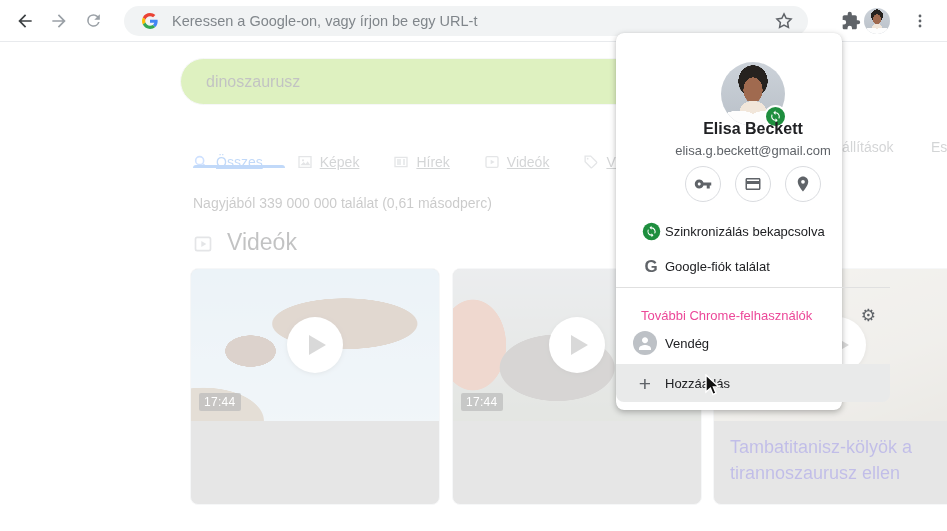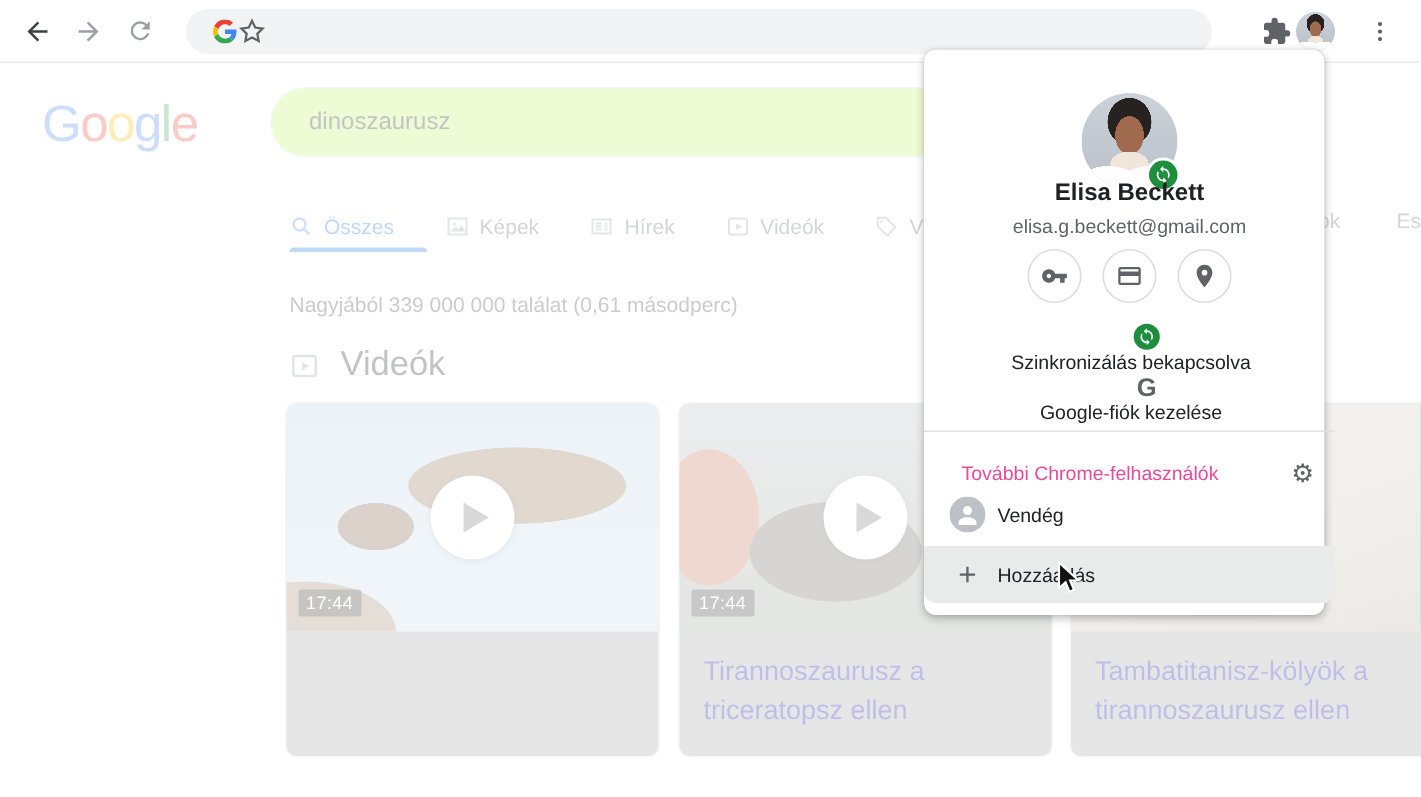--- a/index.html
+++ b/index.html
@@ -29,24 +29,24 @@
       radial-gradient(ellipse 20% 13% at 50% 74%, #f1e6da 0 99%, transparent 100%),
       radial-gradient(ellipse 15% 20% at 50% 44%, #a06a4f 0 99%, transparent 100%),
       radial-gradient(ellipse 23% 25% at 50% 30%, #26221f 0 99%, transparent 100%),
       linear-gradient(#ccd2d9, #b9c0c8);
   }
 
   
   .content { position:absolute; inset:0; z-index:1; }
   .glogo { position:absolute; left:28px; top:64px; font-size:34px; letter-spacing:-1px; font-weight:500; }
   .searchbox { position:absolute; left:180px; top:58px; width:512px; height:47px; border:1px solid #dfe1e5;
-               border-radius:24px; background:#bef264; display:flex; align-items:center; padding:0 25px;
+               border-radius:24px; background:#84cc16; display:flex; align-items:center; padding:0 25px;
                font-size:16px; color:#202124; }
   .tabsrow { position:absolute; left:193px; top:132px; height:38px; display:flex; gap:34px; }
-  .tab { display:flex; align-items:center; gap:7px; font-size:14px; color:#5f6368; white-space:nowrap; }
+  .tab { display:flex; align-items:flex-end; gap:7px; font-size:14px; color:#5f6368; white-space:nowrap;text-decoration:underline; }
   .tab.active { color:#1a73e8; }
   .tab .ticon { width:16px; height:16px; display:inline-flex; }
   .tab-underline { position:absolute; left:193px; top:165px; width:92px; height:3px;
                    background:#1a73e8; border-radius:3px 3px 0 0; }
   .tab-right { position:absolute; top:139px; font-size:14px; color:#5f6368; white-space:nowrap; }
   .stats { position:absolute; left:193px; top:195px; font-size:14px; color:#404040; }
   .vh-icon { position:absolute; left:193px; top:234px; width:20px; height:20px; }
   .vh-title { position:absolute; left:227px; top:229px; font-size:23px; color:#202124; }
 
   .card { position:absolute; top:268px; width:250px; height:237px; border:1px solid #dfe1e5;
@@ -72,33 +72,33 @@
   .ts { position:absolute; left:8px; bottom:10px; background:rgba(0,0,0,.68); color:#fff;
         font-size:12px; padding:2px 5px; border-radius:2px; letter-spacing:.3px; }
   .ts:empty { display:none; }
   .card-title { padding:13px 16px; font-size:18px; line-height:26px; color:#1a0dab; }
 
   
   .scrim { position:absolute; left:0; top:42px; width:947px; height:489px;
            background:rgba(255,255,255,.73); z-index:3; }
 
   
-  .pmenu { position:absolute; left:616px; top:33px; width:267px; height:377px; background:#fff;
+  .pmenu { position:absolute; left:616px; top:33px; width:226px; height:377px; background:#fff;
            border-radius:8px; box-shadow:0 2px 6px rgba(0,0,0,.28), 0 0 1px rgba(0,0,0,.1); z-index:10;padding-left:36px; }
   .pm-avatar { position:absolute; top:29px; left:105px; width:64px; height:64px; border-radius:50%; overflow:hidden; }
   .pm-badge { position:absolute; top:72px; left:148px; width:23px; height:23px; border-radius:50%;
               background:#1e8e3e; border:2px solid #fff; display:flex; align-items:center; justify-content:center; }
   .pm-name { position:absolute; top:87px; left:0; width:274px; text-align:center;
              font-size:16px; font-weight:700; color:#202124; }
   .pm-email { position:absolute; top:110px; left:0; width:274px; text-align:center;
               font-size:13px; color:#5f6368; }
   .pm-iconrow { position:absolute; top:133px; left:0; width:274px; display:flex; justify-content:center; gap:14px; }
   .pm-circle { width:36px; height:36px; border:1px solid #dadce0; border-radius:50%;
                display:flex; align-items:center; justify-content:center; }
-  .pm-item { position:absolute; left:0; width:274px; height:32px; display:flex; align-items:center;flex-direction:column; }
+  .pm-item { position:absolute; left:0; width:274px; height:32px; display:flex; align-items:center; }
   .pm-item .ic { width:24px; margin-left:23px; display:flex; justify-content:center; flex:0 0 auto; }
   .pm-item .lbl { margin-left:2px; padding-left:0; font-size:13px; color:#202124; }
   .pm-sync { top:182px; } .pm-account { top:217px; }
   .pm-divider { position:absolute; top:254px; left:0; width:274px; height:1px; background:#e0e0e0; }
   .pm-section { position:absolute; top:268px; left:0; width:274px; height:28px; display:flex; align-items:center; }
   .pm-section .slbl { margin-left:25px; font-size:13px; color:#ec4899; flex:1; }
   .pm-gear { margin-right:14px; font-size:17px; color:#5f6368; line-height:1; }
   .pm-row { position:absolute; left:0; width:274px; height:36px; display:flex; align-items:center; }
   .pm-row .ic { width:24px; margin-left:17px; display:flex; justify-content:center; flex:0 0 auto; }
   .pm-row .lbl { margin-left:8px; font-size:13px; color:#202124; }
@@ -109,23 +109,20 @@
 
   .cursor { position:absolute; left:704px; top:374px; z-index:20; }
 </style>
 </head>
 <body>
 
 <div class="screen">
 
   <div class="content">
 
-    <div class="glogo">
-      <span style="color: rgb(66, 133, 244);">G</span><span style="color: rgb(234, 67, 53);">o</span><span style="color: rgb(251, 188, 5);">o</span><span style="color: rgb(66, 133, 244);">g</span><span style="color: rgb(52, 168, 83);">l</span><span style="color: rgb(234, 67, 53);">e</span>
-    </div>
 
     <div class="searchbox">
       <span>dinoszaurusz</span>
     </div>
 
     <div class="tabsrow">
       <div class="tab active">
         <span class="ticon">
           <svg viewBox="0 0 24 24" width="16" height="16">
               <path fill="none" stroke="#4d90fe" stroke-width="2.4" d="M10 4a6 6 0 1 1 0 12 6 6 0 0 1 0-12zm4.5 10.5L20 20"></path>
@@ -195,21 +192,20 @@
         <div class="playbtn"></div>
         <span class="ts">17:44</span>
       </div>
     </div>
 
     <div class="card card2">
       <div class="thumb thumb2">
         <div class="playbtn"></div>
         <span class="ts">17:44</span>
       </div>
-      <div class="card-title">Tirannoszaurusz a triceratopsz ellen</div>
     </div>
 
     <div class="card card3">
       <div class="thumb thumb3">
         <div class="playbtn"></div>
 
       </div>
       <div class="card-title">Tambatitanisz-kölyök a tirannoszaurusz ellen</div>
     </div>
   </div>
@@ -235,20 +231,21 @@
 
     <div class="omnibox">
       <span class="omni-g">
         <svg viewBox="0 0 48 48" width="16" height="16">
           <path fill="#EA4335" d="M24 9.5c3.54 0 6.71 1.22 9.21 3.6l6.85-6.85C35.9 2.38 30.47 0 24 0 14.62 0 6.51 5.38 2.56 13.22l7.98 6.19C12.43 13.72 17.74 9.5 24 9.5z"></path>
           <path fill="#4285F4" d="M46.98 24.55c0-1.57-.15-3.09-.38-4.55H24v9.02h12.94c-.58 2.96-2.26 5.48-4.78 7.18l7.73 6c4.51-4.18 7.09-10.36 7.09-17.65z"></path>
           <path fill="#FBBC05" d="M10.53 28.59c-.48-1.45-.76-2.99-.76-4.59s.27-3.14.76-4.59l-7.98-6.19C.92 16.46 0 20.12 0 24c0 3.88.92 7.54 2.56 10.78l7.97-6.19z"></path>
           <path fill="#34A853" d="M24 48c6.48 0 11.93-2.13 15.89-5.81l-7.73-6c-2.15 1.45-4.92 2.3-8.16 2.3-6.26 0-11.57-4.22-13.47-9.91l-7.98 6.19C6.51 42.62 14.62 48 24 48z"></path>
         </svg>
       </span>
+      <span class="omni-text">Keressen a Google-on, vagy írjon be egy URL-t</span>
       <span class="omni-star">
         <svg viewBox="0 0 24 24" width="20" height="20">
             <path fill="none" stroke="#5f6368" stroke-width="1.8" d="M12 3.5l2.6 5.3 5.9.9-4.2 4.1 1 5.8-5.3-2.8-5.3 2.8 1-5.8-4.2-4.1 5.9-.9z"></path>
           </svg>
       </span>
     </div>
 
     <div class="tb-btn tb-ext">
       <svg viewBox="0 0 24 24" width="20" height="20">
           <path fill="#5f6368" d="M20.5 11H19V7c0-1.1-.9-2-2-2h-4V3.5a2.5 2.5 0 0 0-5 0V5H4c-1.1 0-2 .9-2 2v3.8h1.5a2.7 2.7 0 0 1 0 5.4H2V20c0 1.1.9 2 2 2h3.8v-1.5a2.7 2.7 0 0 1 5.4 0V22H17c1.1 0 2-.9 2-2v-4h1.5a2.5 2.5 0 0 0 0-5z"></path>
@@ -305,21 +302,21 @@
         <svg viewBox="0 0 24 24" width="19" height="19">
             <circle cx="12" cy="12" r="11" fill="#1e8e3e"></circle>
             <path fill="#fff" d="M12 6.5V4.8L9.5 7.3 12 9.8V8.1c2.15 0 3.9 1.75 3.9 3.9 0 .66-.16 1.28-.45 1.82l.95.95A5.4 5.4 0 0 0 12 6.5zm0 9.4c-2.15 0-3.9-1.75-3.9-3.9 0-.66.16-1.28.45-1.82l-.95-.95A5.4 5.4 0 0 0 12 17.5v1.7l2.5-2.5-2.5-2.5v1.7z"></path>
           </svg>
       </span>
       <span class="lbl">Szinkronizálás bekapcsolva</span>
     </div>
 
     <div class="pm-item pm-account">
       <span class="ic gletter">G</span>
-      <span class="lbl">Google-fiók kezelése</span>
+      <span class="lbl">Google-fiók találat</span>
     </div>
 
     <div class="pm-divider"></div>
 
     <div class="pm-section">
       <span class="slbl">További Chrome-felhasználók</span>
       <span class="pm-gear">⚙</span>
     </div>
 
     <div class="pm-row pm-guest">

